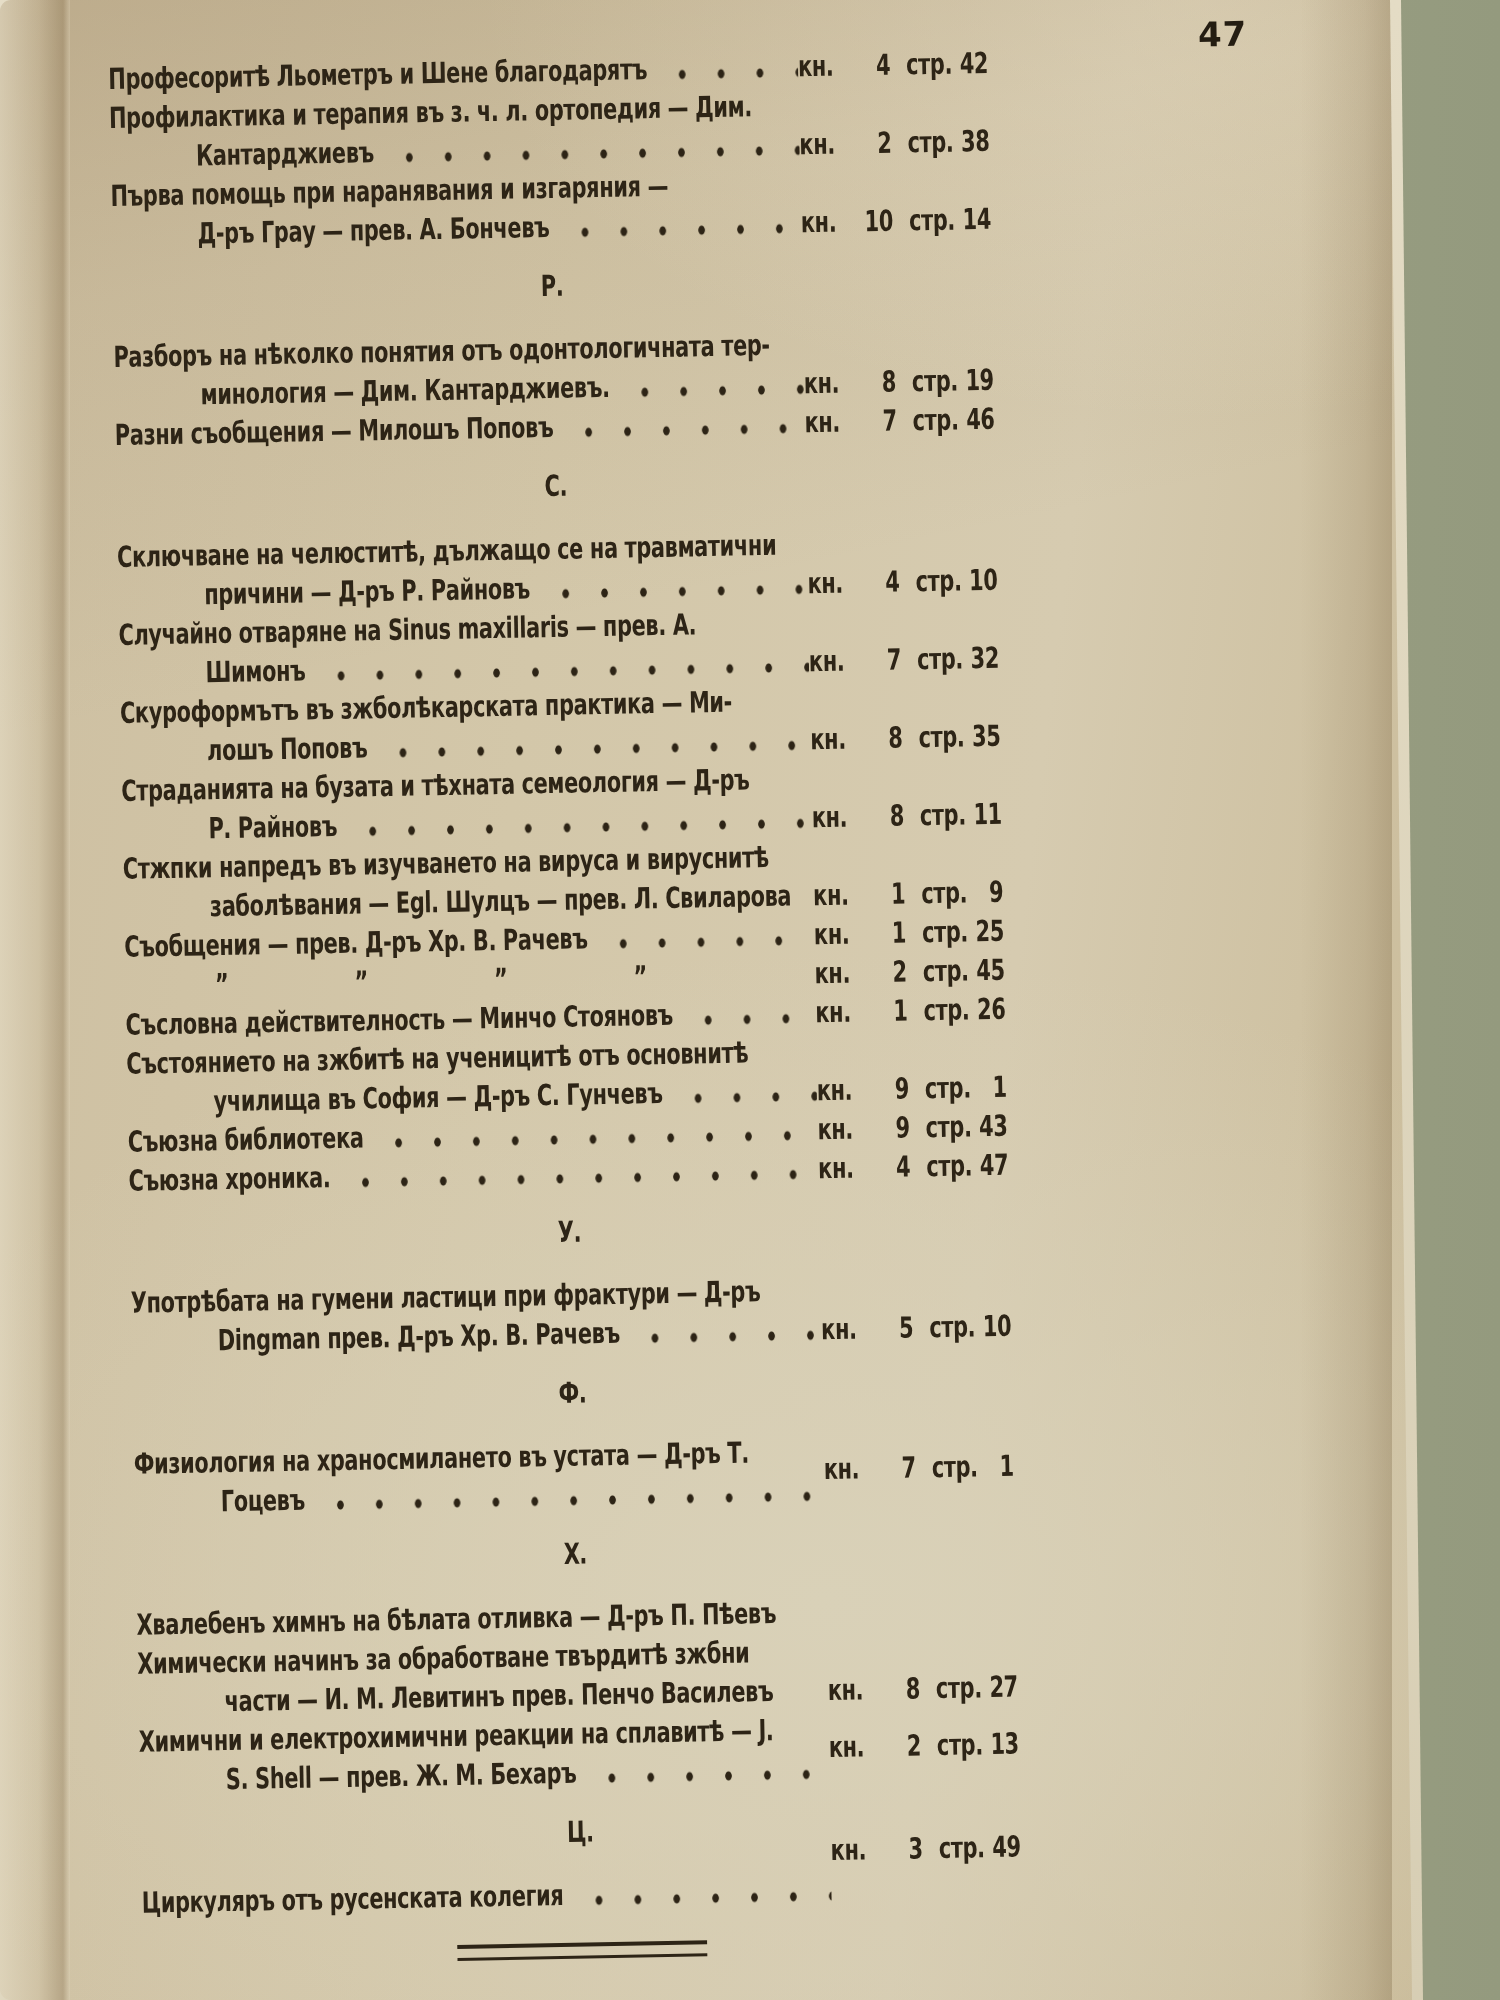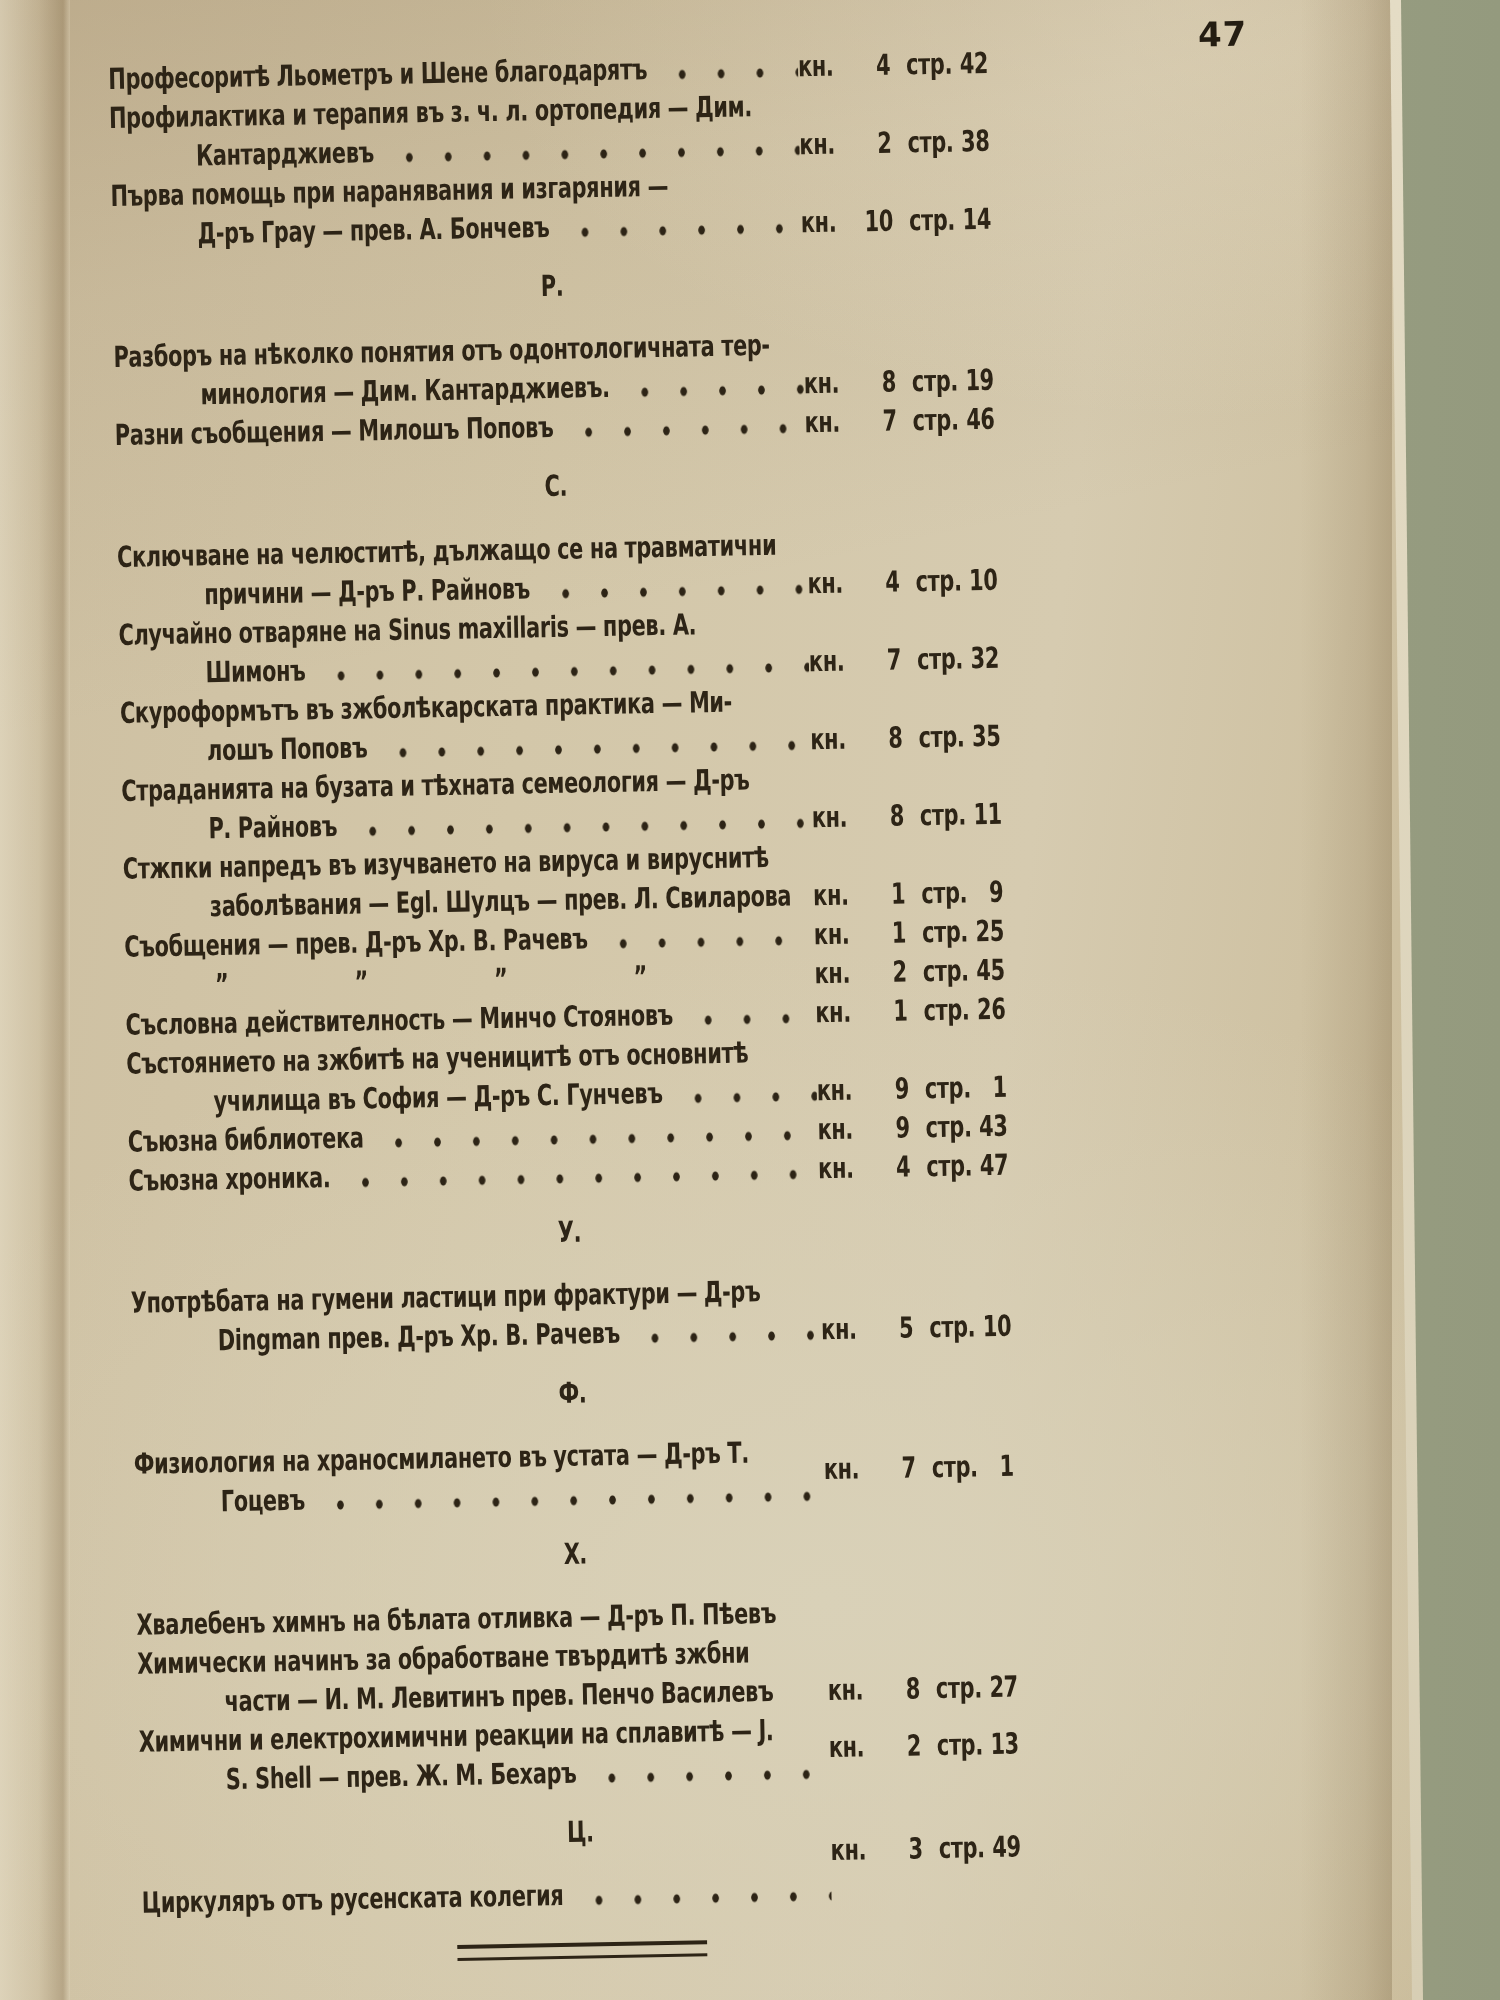--- a/index.html
+++ b/index.html
@@ -9,21 +9,21 @@
     background:linear-gradient(90deg,#a9ad93 0%,#a0a58a 45%,#949a7e 100%);}
   .page-under{position:absolute;inset:0;
     background:linear-gradient(180deg,#e4dcc5,#d7ceb4);
     clip-path:polygon(0 0,1401px 0,1423px 2000px,0 2000px);}
   .page{position:absolute;inset:0;
     clip-path:polygon(0 0,1390px 0,1412px 2000px,0 2000px);
     background:
       linear-gradient(168deg,rgba(150,126,90,0.30) 0%,rgba(150,126,90,0.12) 14%,rgba(150,126,90,0) 32%),
       radial-gradient(1200px 700px at 80% 0%,rgba(236,227,202,0.55),rgba(236,227,202,0) 60%),
       radial-gradient(1500px 1000px at 55% 80%,#d9d1b8 0%,rgba(217,209,184,0) 65%),
-      linear-gradient(97deg,#cdbfa1 0%,#d3c7a9 35%,#d6cbb0 65%,#c8b996 98%);}
+      linear-gradient(97deg,#cdbfa1 0%,#d3c7a9 35%,#d6cbb0 65%,#c8b996 98%); border-radius: 11px;}
   .left-edge{position:absolute;top:0;bottom:0;left:0;width:70px;
     background:linear-gradient(90deg,rgba(232,224,202,0.55) 0%,rgba(210,198,170,0.18) 55%,
       rgba(140,118,84,0.38) 90%,rgba(232,222,198,0.28) 100%);}
   .edge-shade{position:absolute;top:0;bottom:0;left:1300px;width:92px;
     background:linear-gradient(90deg,rgba(0,0,0,0) 0%,rgba(118,96,60,0.16) 70%,rgba(118,96,60,0.30) 100%);}
   .page-number{position:absolute;left:1198px;top:14px;font-size:34px;font-weight:bold;
     color:#241d12;transform:rotate(-1deg);letter-spacing:1px;}
   .content{position:absolute;left:108px;top:60px;width:1222px;
     transform:rotate(-1.05deg) scaleX(0.72);transform-origin:0 0;
     color:#2d2416;font-size:29px;font-weight:bold;letter-spacing:-0.5px;}

